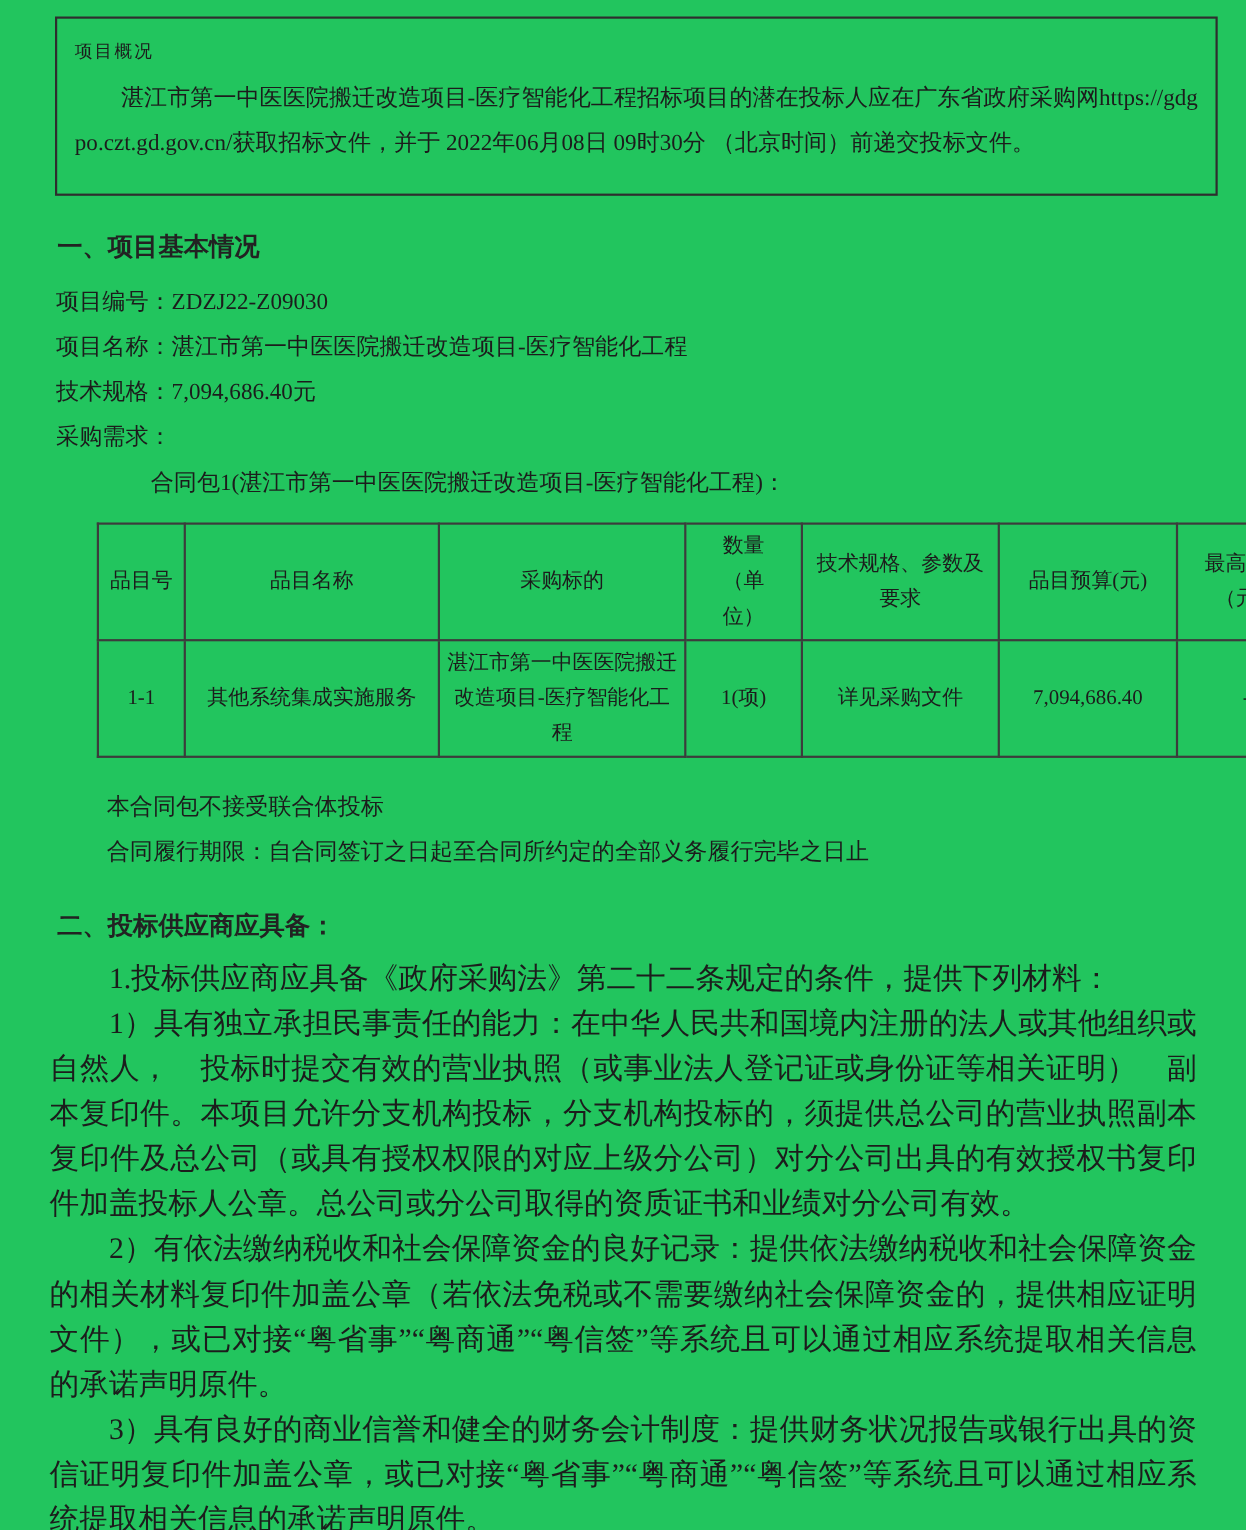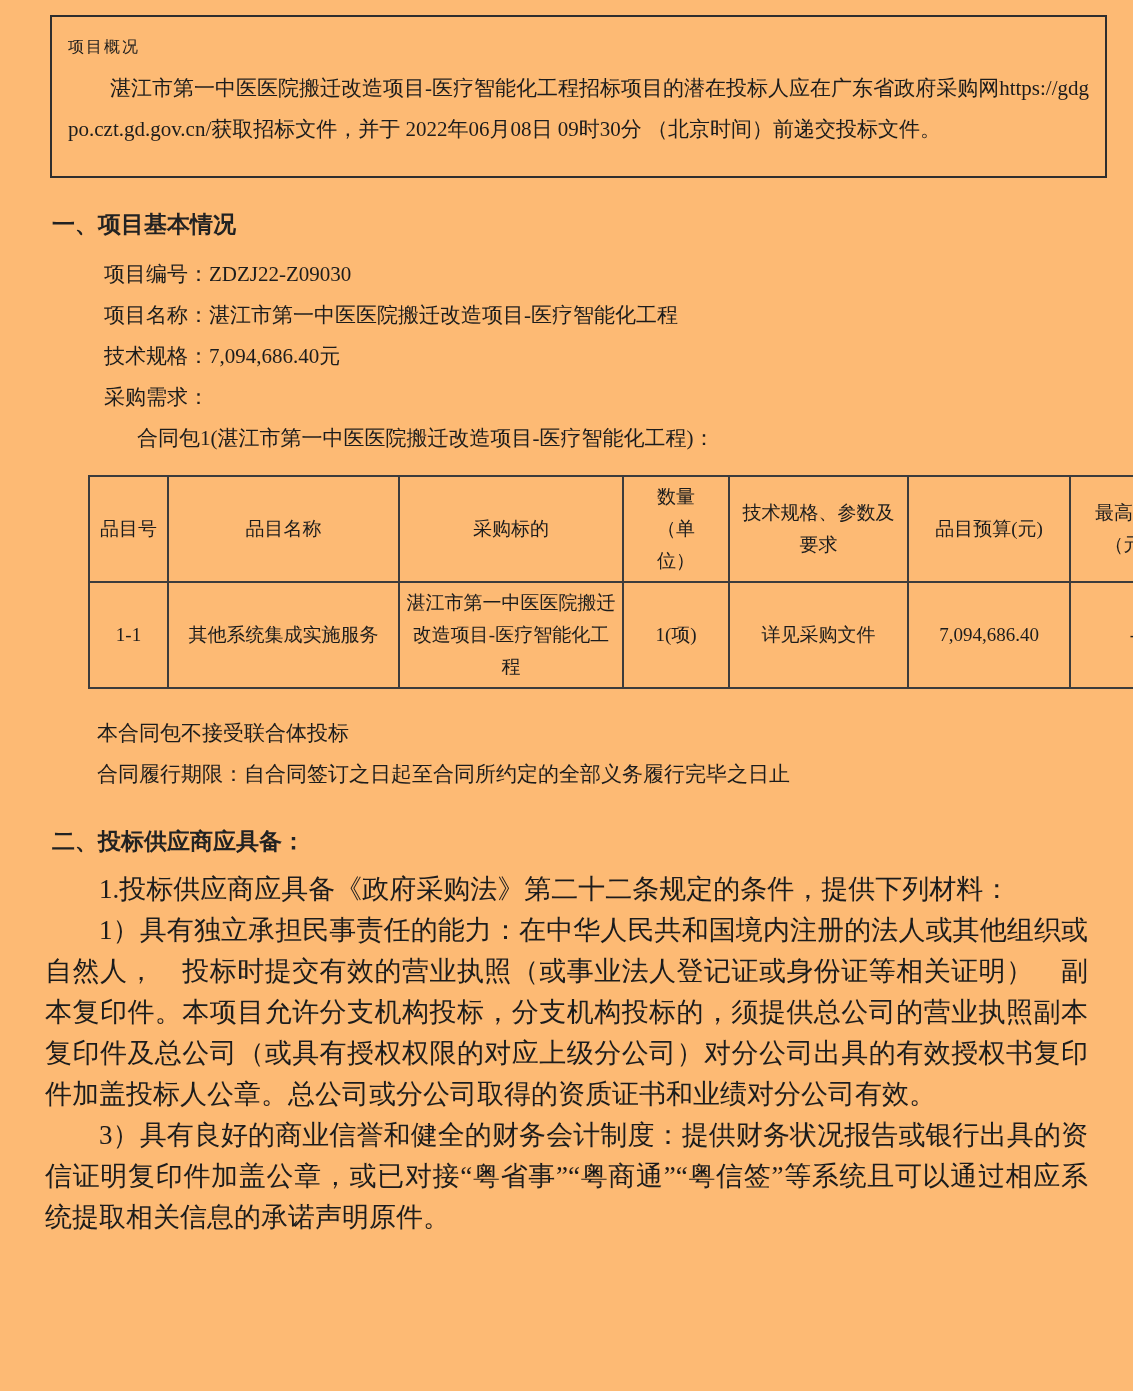--- a/index.html
+++ b/index.html
@@ -6,21 +6,21 @@
     margin: 0;
     padding: 0;
     background: #ffffff;
     color: #1c1c1c;
     font-family: "Liberation Serif", "DejaVu Serif", serif;
   }
   .page {
     position: relative;
     width: 1133px;
     height: 1391px;
-    background: #fdba74;
+    background: #22c55e;
     overflow: hidden;
   }
   
   .overview-box {
     box-sizing: border-box;
     margin: 15px 0 0 50px;
     width: 1057px;
     border: 2px solid #2e2e2e;
     padding: 20px 16px 26px 16px;
   }
@@ -39,21 +39,21 @@
   
   .section-heading {
     margin: 31px 45px 0 52px;
     font-family: "Liberation Sans", "DejaVu Sans", sans-serif;
     font-weight: bold;
     font-size: 23px;
     color: #222;
   }
   
   .fields {
-    margin: 14px 45px 0 104px;
+    margin: 14px 45px 0 51px;
     font-size: 21px;
   }
   .field-line { line-height: 41px; white-space: nowrap; }
   .contract-lines { margin: 0 45px 0 137px; font-size: 21px; }
   .contract-line { line-height: 41px; }
   
   table.items-table {
     border-collapse: collapse;
     margin: 16px 0 0 88px;
     table-layout: fixed;
@@ -151,16 +151,17 @@
   <div class="notes">
     <div class="note-line">本合同包不接受联合体投标</div>
     <div class="note-line">合同履行期限：自合同签订之日起至合同所约定的全部义务履行完毕之日止</div>
   </div>
 
   <div class="section-heading">二、投标供应商应具备：</div>
 
   <div class="paragraphs">
     <p class="para">1.投标供应商应具备《政府采购法》第二十二条规定的条件，提供下列材料：</p>
     <p class="para">1）具有独立承担民事责任的能力：在中华人民共和国境内注册的法人或其他组织或自然人，　投标时提交有效的营业执照（或事业法人登记证或身份证等相关证明）　副本复印件。本项目允许分支机构投标，分支机构投标的，须提供总公司的营业执照副本复印件及总公司（或具有授权权限的对应上级分公司）对分公司出具的有效授权书复印件加盖投标人公章。总公司或分公司取得的资质证书和业绩对分公司有效。</p>
+    <p class="para">2）有依法缴纳税收和社会保障资金的良好记录：提供依法缴纳税收和社会保障资金的相关材料复印件加盖公章（若依法免税或不需要缴纳社会保障资金的，提供相应证明文件），或已对接“粤省事”“粤商通”“粤信签”等系统且可以通过相应系统提取相关信息的承诺声明原件。</p>
     <p class="para">3）具有良好的商业信誉和健全的财务会计制度：提供财务状况报告或银行出具的资信证明复印件加盖公章，或已对接“粤省事”“粤商通”“粤信签”等系统且可以通过相应系统提取相关信息的承诺声明原件。</p>
   </div>
 
 </div>
 
 </body></html>

